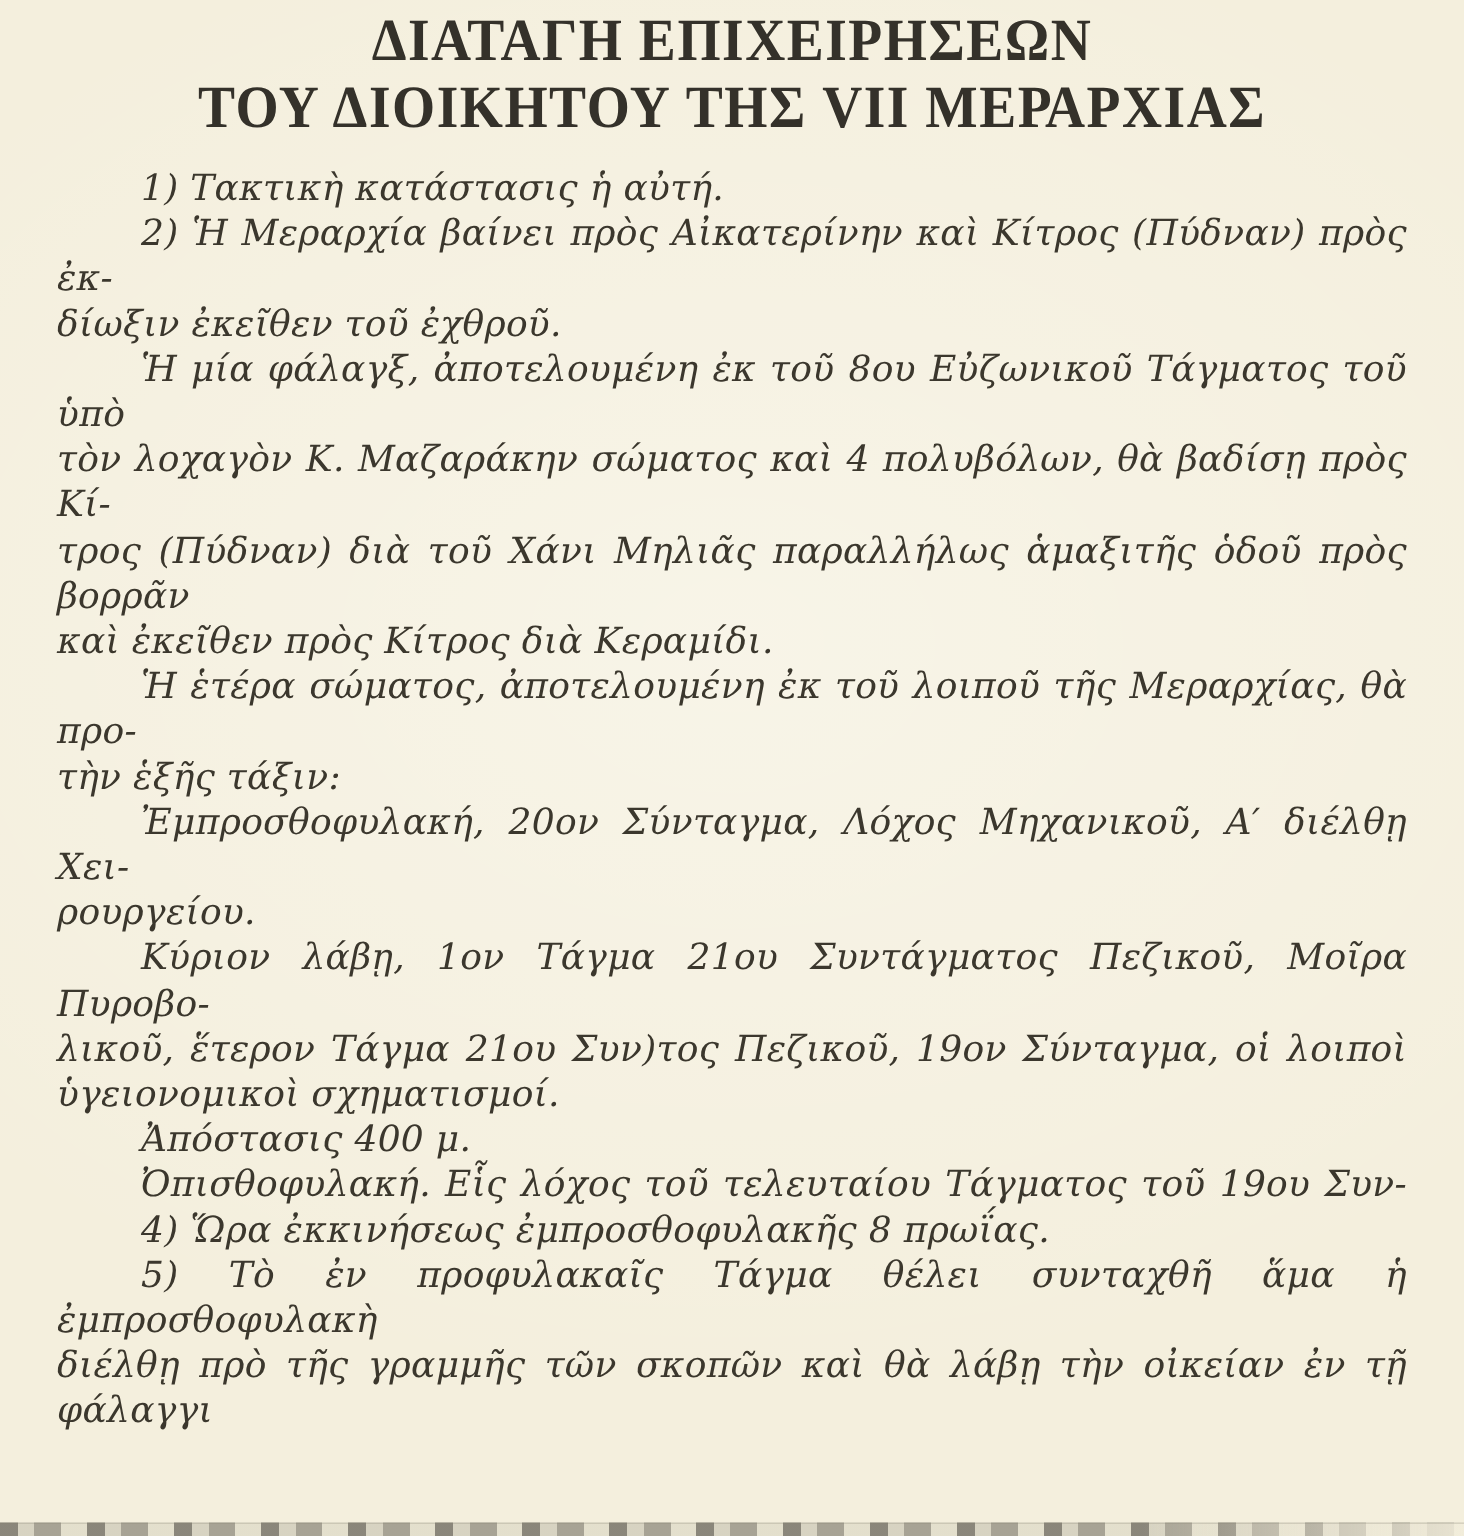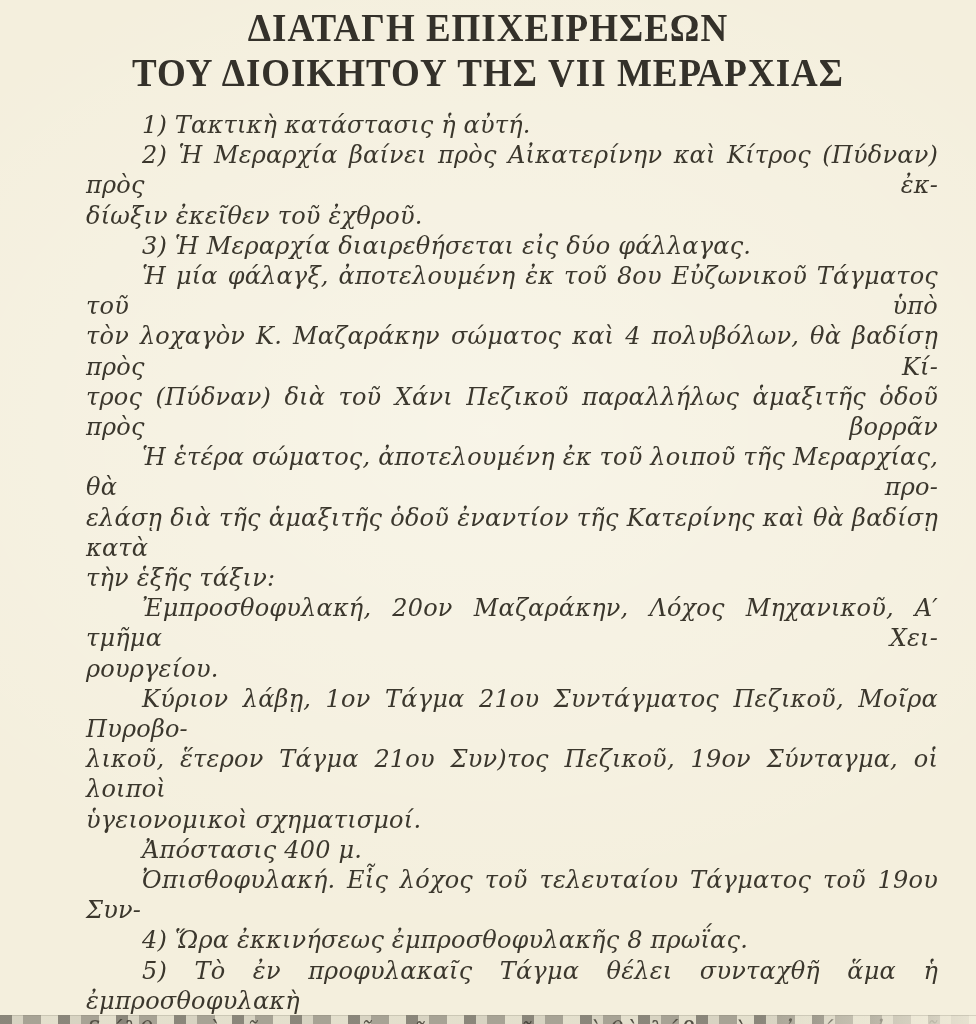--- a/index.html
+++ b/index.html
@@ -37,21 +37,21 @@
     font-size:37px;line-height:46px;
     transform:scaleY(1.08);
   }
   .doc-body{
     margin:14px 38px 0 38px;
     font-size:24px;
     font-style:italic;
     line-height:30.2px;
     letter-spacing:.2px;
   }
-  .line{display:block;text-align:left;margin-left:48px;}
+  .line{display:block;text-align:left;}
   .line.justify{text-align:justify;text-align-last:justify;}
   .line.indent{text-indent:56px;}
   .scan-edge{
     position:absolute;left:0;right:0;bottom:0;height:8px;
     background:
       linear-gradient(90deg, rgba(244,239,221,0) 0%, rgba(244,239,221,0) 78%, rgba(244,239,221,.85) 100%),
       repeating-linear-gradient(90deg,
         rgba(82,79,70,.65) 0px, rgba(82,79,70,.65) 12px,
         rgba(150,146,132,.30) 12px, rgba(150,146,132,.30) 23px,
         rgba(104,100,89,.55) 23px, rgba(104,100,89,.55) 41px,
@@ -67,28 +67,27 @@
   <div class="doc-title">
     <div class="t1">ΔΙΑΤΑΓΗ ΕΠΙΧΕΙΡΗΣΕΩΝ</div>
     <div class="t2">ΤΟΥ ΔΙΟΙΚΗΤΟΥ ΤΗΣ VII ΜΕΡΑΡΧΙΑΣ</div>
   </div>
 
   <div class="doc-body">
 
   <div class="line indent">1) Τακτικὴ κατάστασις ἡ αὐτή.</div>
       <div class="line indent justify">2) Ἡ Μεραρχία βαίνει πρὸς Αἰκατερίνην καὶ Κίτρος (Πύδναν) πρὸς ἐκ-</div>
       <div class="line">δίωξιν ἐκεῖθεν τοῦ ἐχθροῦ.</div>
-      <div class="line indent">3) Ἡ Μεραρχία διαιρεθήσεται εἰς δύο φάλλαγας.</div>
       <div class="line indent justify">Ἡ μία φάλαγξ, ἀποτελουμένη ἐκ τοῦ 8ου Εὐζωνικοῦ Τάγματος τοῦ ὑπὸ</div>
       <div class="line justify">τὸν λοχαγὸν Κ. Μαζαράκην σώματος καὶ 4 πολυβόλων, θὰ βαδίσῃ πρὸς Κί-</div>
-      <div class="line justify">τρος (Πύδναν) διὰ τοῦ Χάνι Πεζικοῦ παραλλήλως ἁμαξιτῆς ὁδοῦ πρὸς βορρᾶν</div>
+      <div class="line justify">τρος (Πύδναν) διὰ τοῦ Χάνι Μηλιᾶς παραλλήλως ἁμαξιτῆς ὁδοῦ πρὸς βορρᾶν</div>
+      <div class="line">καὶ ἐκεῖθεν πρὸς Κίτρος διὰ Κεραμίδι.</div>
       <div class="line indent justify">Ἡ ἑτέρα σώματος, ἀποτελουμένη ἐκ τοῦ λοιποῦ τῆς Μεραρχίας, θὰ προ-</div>
-      <div class="line justify">ελάσῃ διὰ τῆς ἁμαξιτῆς ὁδοῦ ἐναντίον τῆς Κατερίνης καὶ θὰ βαδίσῃ κατὰ</div>
       <div class="line">τὴν ἑξῆς τάξιν:</div>
-      <div class="line indent justify">Ἐμπροσθοφυλακή, 20ον Μαζαράκην, Λόχος Μηχανικοῦ, Α′ τμῆμα Χει-</div>
+      <div class="line indent justify">Ἐμπροσθοφυλακή, 20ον Σύνταγμα, Λόχος Μηχανικοῦ, Α′ διέλθῃ Χει-</div>
       <div class="line">ρουργείου.</div>
       <div class="line indent justify">Κύριον λάβῃ, 1ον Τάγμα 21ου Συντάγματος Πεζικοῦ, Μοῖρα Πυροβο-</div>
       <div class="line justify">λικοῦ, ἕτερον Τάγμα 21ου Συν)τος Πεζικοῦ, 19ον Σύνταγμα, οἱ λοιποὶ</div>
       <div class="line">ὑγειονομικοὶ σχηματισμοί.</div>
       <div class="line indent">Ἀπόστασις 400 μ.</div>
       <div class="line indent justify">Ὀπισθοφυλακή. Εἷς λόχος τοῦ τελευταίου Τάγματος τοῦ 19ου Συν-</div>
       <div class="line indent">4) Ὥρα ἐκκινήσεως ἐμπροσθοφυλακῆς 8 πρωΐας.</div>
       <div class="line indent justify">5) Τὸ ἐν προφυλακαῖς Τάγμα θέλει συνταχθῆ ἅμα ἡ ἐμπροσθοφυλακὴ</div>
       <div class="line justify">διέλθῃ πρὸ τῆς γραμμῆς τῶν σκοπῶν καὶ θὰ λάβῃ τὴν οἰκείαν ἐν τῇ φάλαγγι</div>
     </div>

